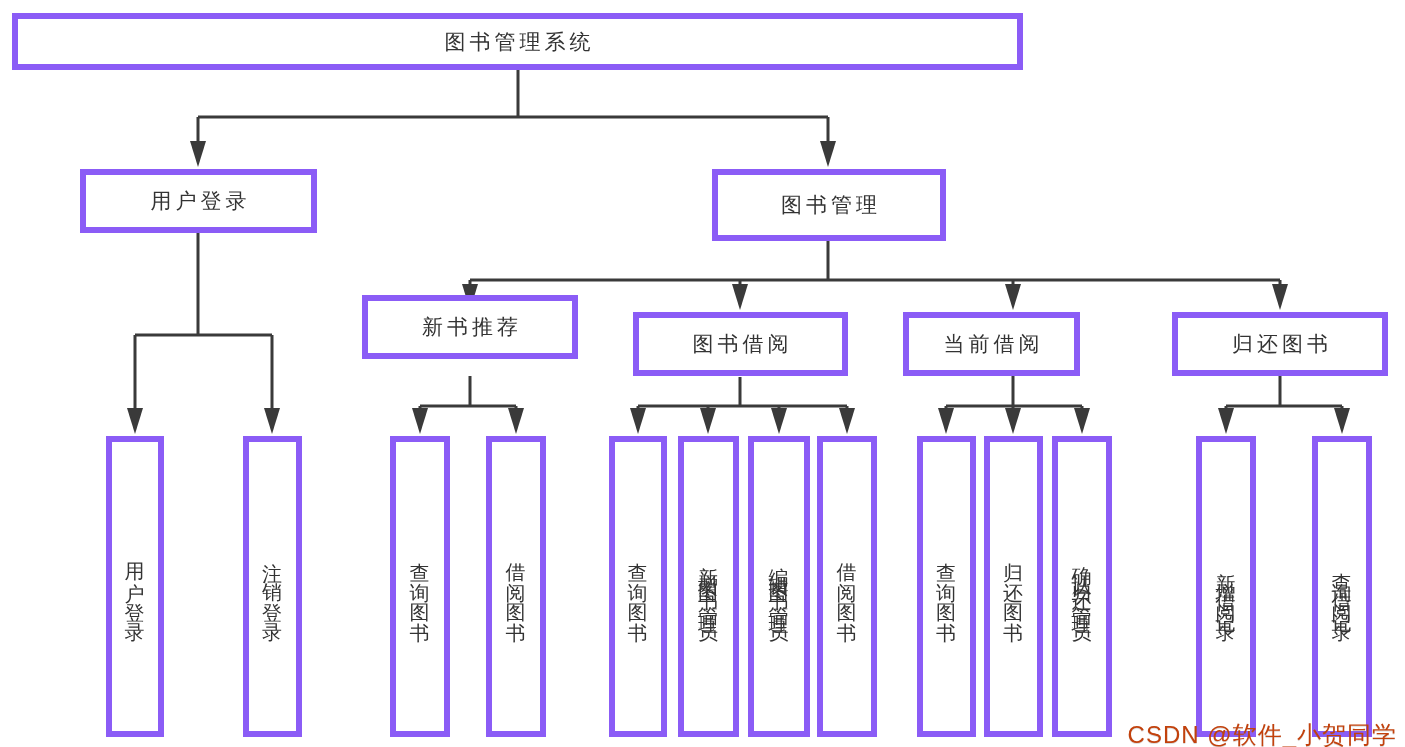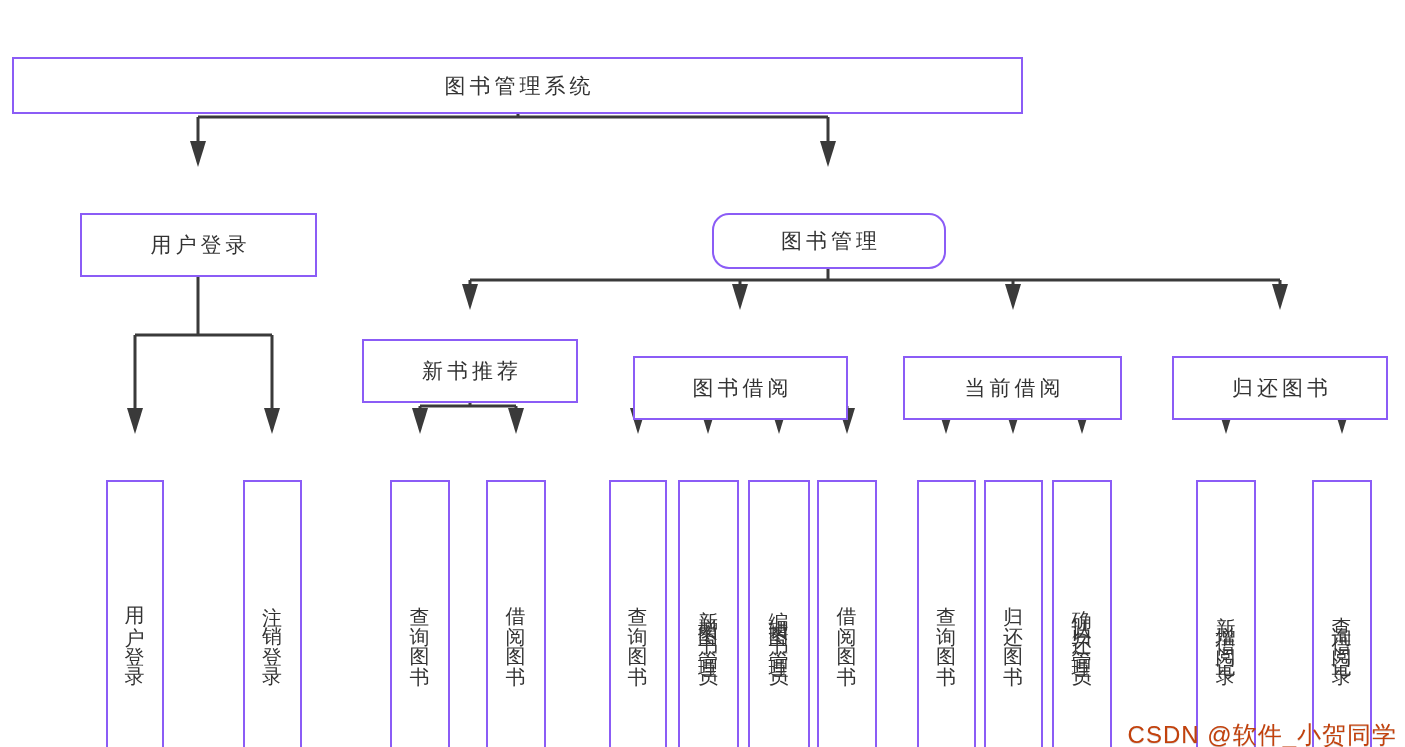--- a/index.html
+++ b/index.html
@@ -7,41 +7,40 @@
     position:relative;
     width:1405px;height:747px;
     background:#ffffff;
     overflow:hidden;
     font-family:"Liberation Sans","DejaVu Sans",sans-serif;
   }
   .wires{position:absolute;left:0;top:0;z-index:1;}
   .box{
     position:absolute;
     box-sizing:border-box;
-    border:2px solid #8b5cf6;
+    border:6px solid #8b5cf6;
     background:#ffffff;
     color:#333333;
     display:flex;
     align-items:center;
     justify-content:center;
     z-index:2;
-    margin-top:44px;
   }
   .h{font-size:21px;letter-spacing:4px;text-indent:4px;white-space:nowrap;}
   .v{writing-mode:vertical-rl;text-orientation:mixed;font-size:20px;line-height:1;}
   .v.s4{letter-spacing:20px;}
   .v.s6{letter-spacing:10px;}
   .v.s9{letter-spacing:8px;}
 
   .n-root{left:12px;top:13px;width:1011px;height:57px;}
   .n-l2a{left:80px;top:169px;width:237px;height:64px;}
-  .n-l2b{left:712px;top:169px;width:234px;height:56px;border-radius:17px;}
+  .n-l2b{left:712px;top:169px;width:234px;height:72px;}
   .n-l3a{left:362px;top:295px;width:216px;height:64px;}
   .n-l3b{left:633px;top:312px;width:215px;height:64px;text-align:right;}
-  .n-l3c{left:903px;top:312px;width:219px;height:64px;}
+  .n-l3c{left:903px;top:312px;width:177px;height:64px;}
   .n-l3d{left:1172px;top:312px;width:216px;height:64px;}
 
   .leaf{top:436px;height:301px;}
   .lf1{left:106px;width:58px;}
   .lf2{left:243px;width:59px;}
   .lf3{left:390px;width:60px;}
   .lf4{left:486px;width:60px;}
   .lf5{left:609px;width:58px;}
   .lf6{left:678px;width:61px;}
   .lf7{left:748px;width:62px;}

